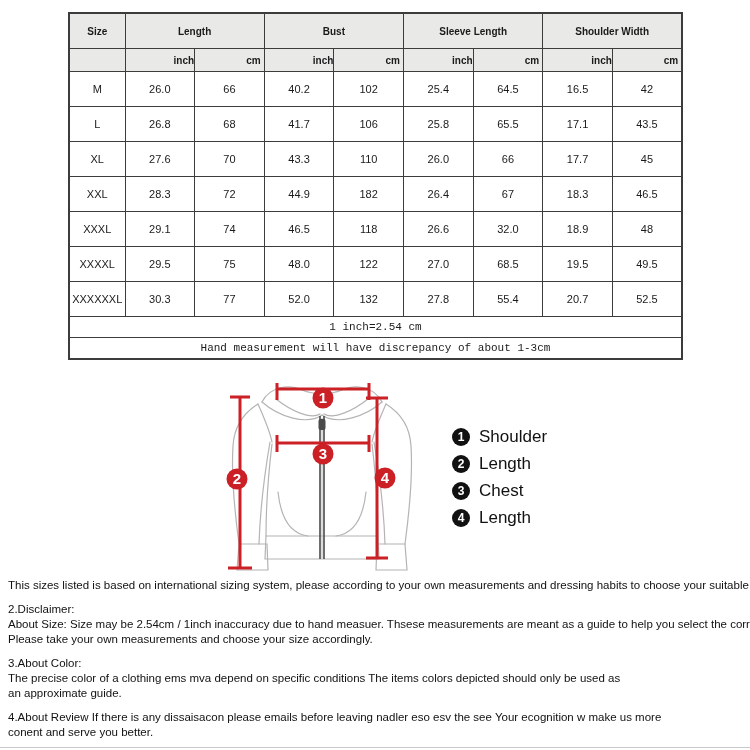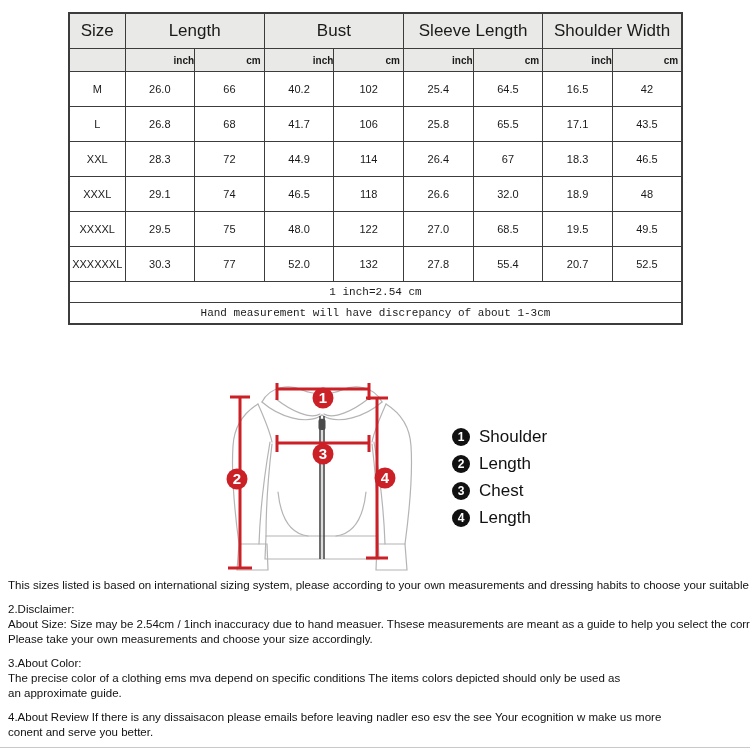--- a/index.html
+++ b/index.html
@@ -11,21 +11,21 @@
   .size-table{
     position:absolute;left:68px;top:12px;width:615px;
     border-collapse:collapse;table-layout:fixed;
     border:2px solid var(--table-border);
   }
   .size-table th,.size-table td{
     border:1px solid var(--table-border);
     text-align:center;vertical-align:middle;padding:0;
     color:var(--text-color);
   }
-  .size-table .gh{height:34px;font-size:17px;font-weight:normal;background:var(--header-bg);}
+  .size-table .gh{height:34px;font-size:10px;font-weight:bold;background:var(--header-bg);}
   .size-table .uh{height:22px;font-size:10px;font-weight:bold;background:var(--header-bg);padding-left:48px;}
   .size-table td{height:34px;font-size:11px;background:#fff;}
   .size-table td.fn{
     height:20px;font-family:"Liberation Mono",monospace;
     font-weight:normal;font-size:11px;margin-left:11px;
   }
   
   .diagram-wrap{position:absolute;left:218px;top:382px;width:232px;height:196px;}
   .jacket-svg{display:block;width:232px;height:196px;}
   .outline{fill:none;stroke:var(--outline-gray);stroke-width:1.2;stroke-linecap:round;}
@@ -109,25 +109,36 @@
         <td>26.8</td>
         <td>68</td>
         <td>41.7</td>
         <td>106</td>
         <td>25.8</td>
         <td>65.5</td>
         <td>17.1</td>
         <td>43.5</td>
       </tr>
       <tr>
+        <td>XL</td>
+        <td>27.6</td>
+        <td>70</td>
+        <td>43.3</td>
+        <td>110</td>
+        <td>26.0</td>
+        <td>66</td>
+        <td>17.7</td>
+        <td>45</td>
+      </tr>
+      <tr>
         <td>XXL</td>
         <td>28.3</td>
         <td>72</td>
         <td>44.9</td>
-        <td>114</td>
+        <td>182</td>
         <td>26.4</td>
         <td>67</td>
         <td>18.3</td>
         <td>46.5</td>
       </tr>
       <tr>
         <td>XXXL</td>
         <td>29.1</td>
         <td>74</td>
         <td>46.5</td>

